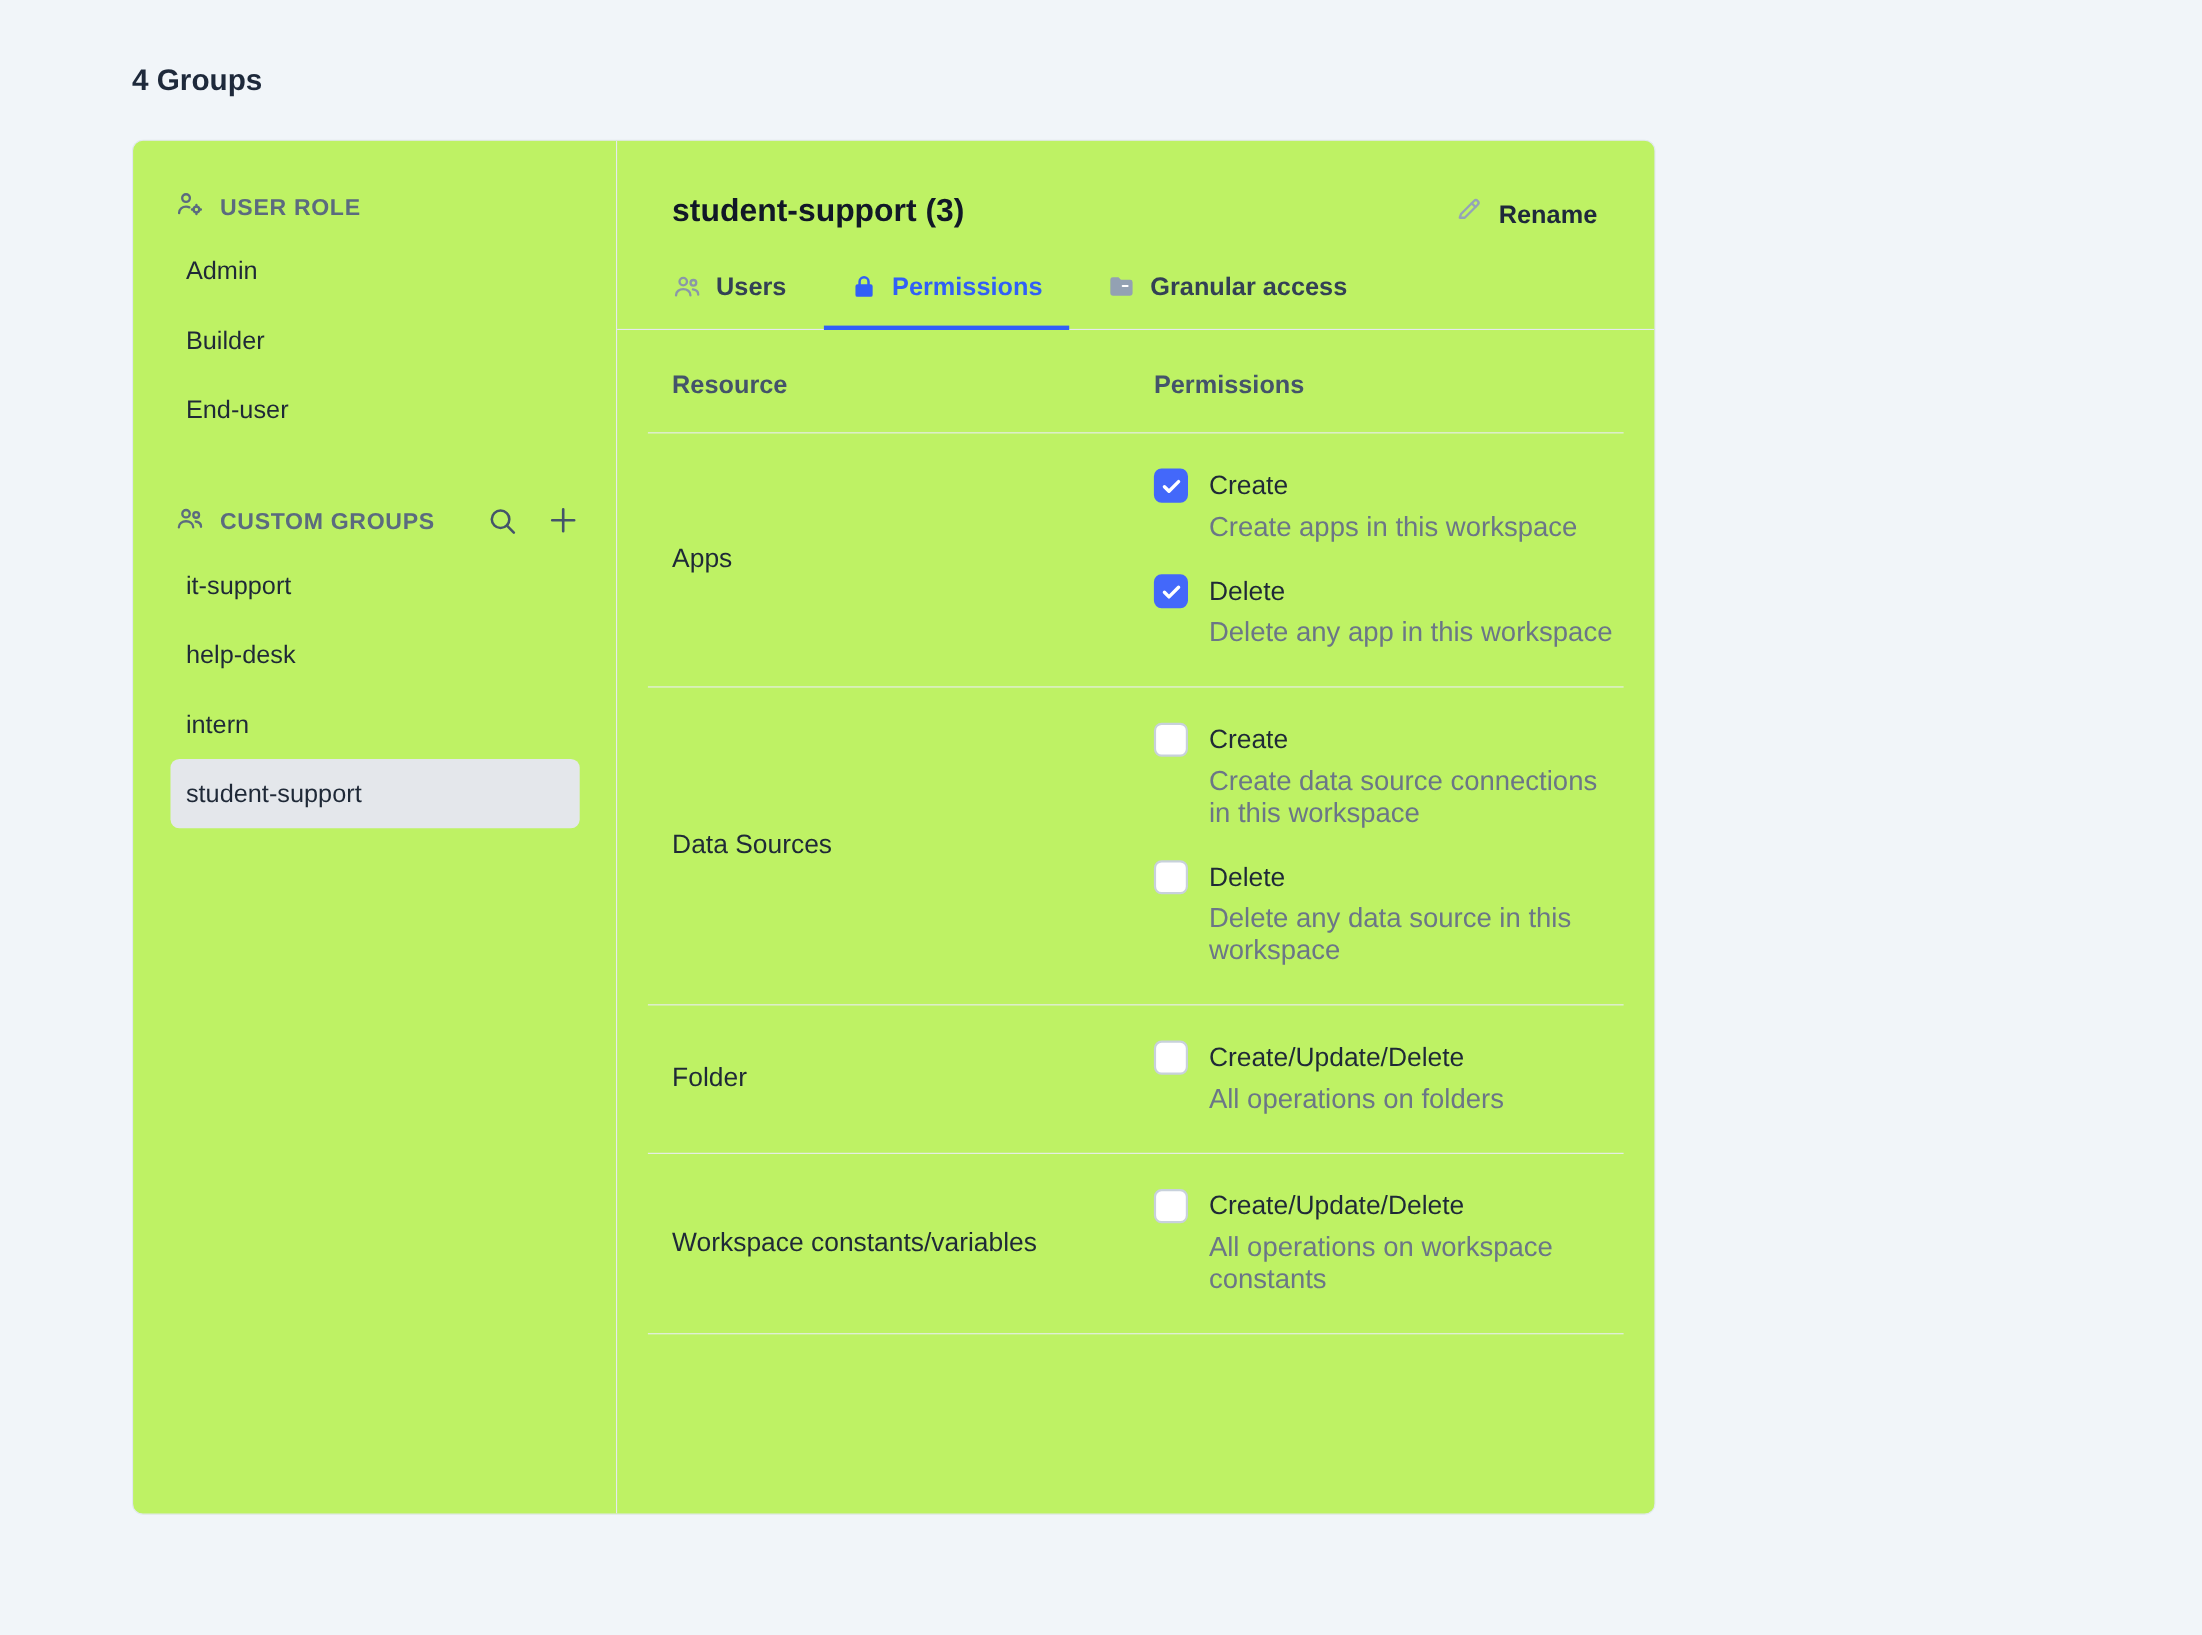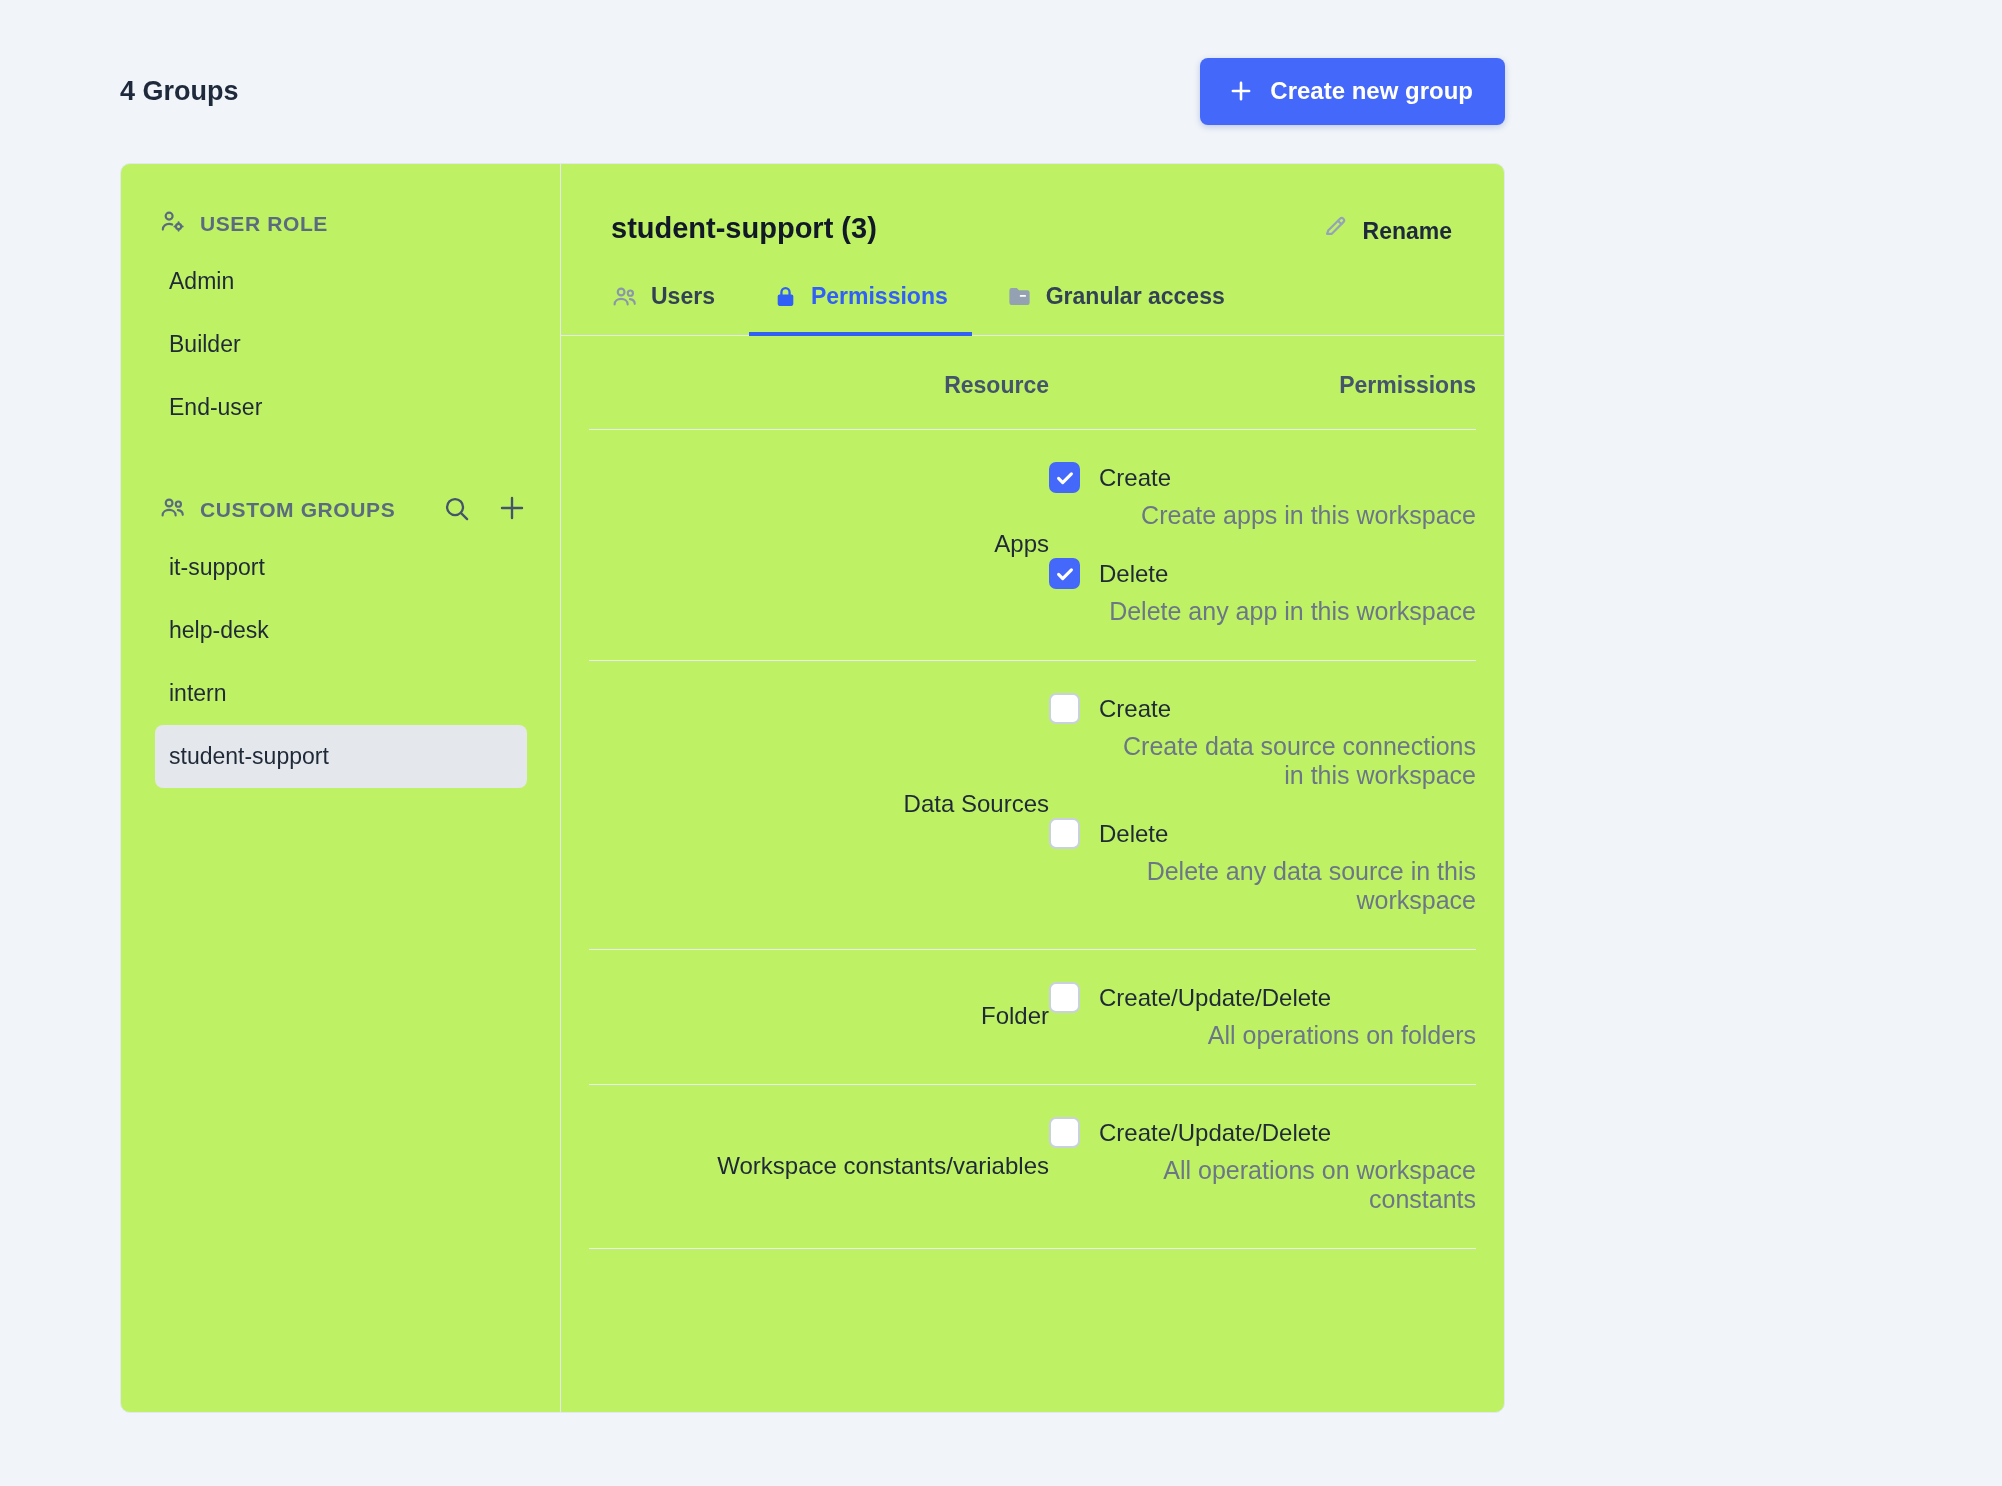--- a/index.html
+++ b/index.html
@@ -82,21 +82,21 @@
     padding: 8px 24px 22px 24px;
     font-size: 23px; font-weight: 600; color: #334155;
     border: none; background: none; cursor: pointer; font-family: inherit;
     border-bottom: 4px solid transparent;
     margin-bottom: -1px;
   }
   .tab.active { color: #3160f6; border-bottom-color: #3160f6; }
   .tab svg { display: block; }
 
   
-  .perm-table { margin: 0 28px; text-align: right; }
+  .perm-table { margin: 0 28px; }
   .t-head {
     display: flex;
     padding: 36px 0 30px 22px;
     border-bottom: 1px solid #e9edf2;
     font-size: 23px; font-weight: 700; color: #44546a;
   }
   .col-resource { width: 438px; flex: 0 0 438px; }
   .col-perms { flex: 1; }
   .t-row {
     display: flex;
@@ -119,28 +119,20 @@
   .perm-label { font-size: 24px; color: #1f2937; }
   .perm-desc { font-size: 25px; color: #6b7687; margin: 8px 0 0 50px; }
 </style>
 </head>
 <body>
 
 <div class="page">
 
   <div class="topbar">
     <div class="page-title">4 Groups</div>
-    <button class="create-btn">
-      <span>
-        <svg viewBox="0 0 24 24" width="26" height="26" fill="none" stroke="#ffffff" stroke-width="2.4" stroke-linecap="round">
-            <path d="M12 4.5v15M4.5 12h15"></path>
-          </svg>
-      </span>
-      <span>Create new group</span>
-    </button>
   </div>
 
   <div class="card">
 
     <div class="sidebar">
 
       <div class="side-header">
         <span>
           <svg viewBox="0 0 24 24" width="27" height="27" fill="none" stroke="#5b6b7f" stroke-width="1.9" stroke-linecap="round">
             <circle cx="9" cy="7.2" r="3.1"></circle>

